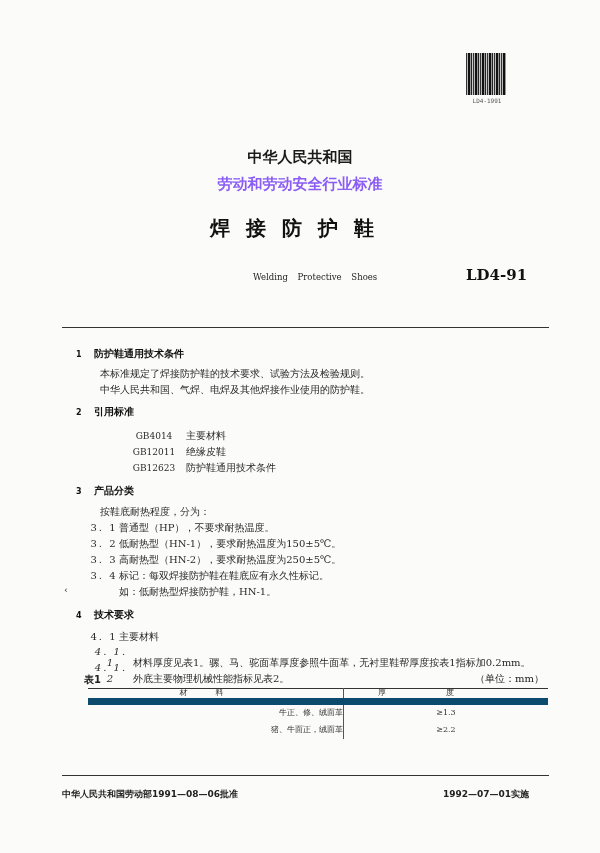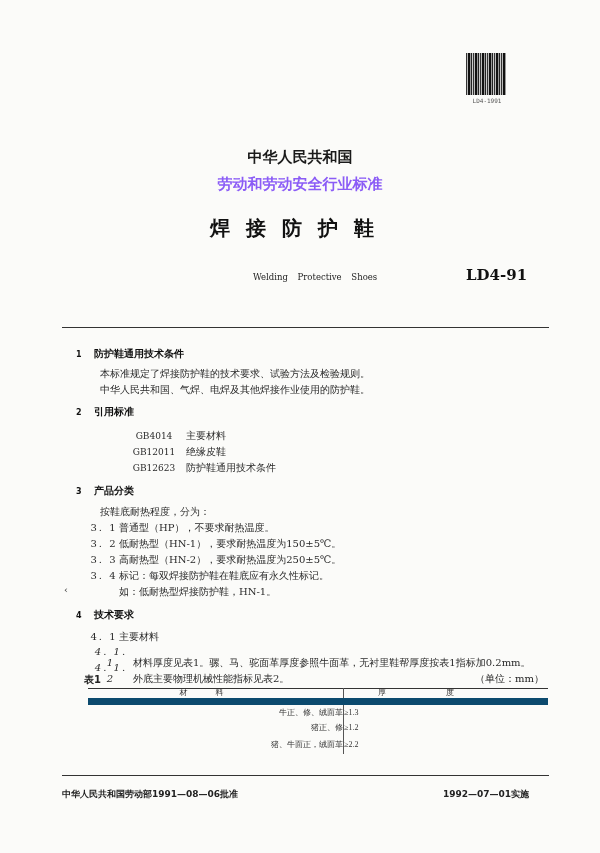--- a/index.html
+++ b/index.html
@@ -54,21 +54,21 @@
     position: absolute; left: 88px; top: 688px; width: 460px;
     border-collapse: collapse; font-size: 8px; color: #333;
   }
   table.t1 th {
     font-weight: normal; border-top: 1.5px solid #333; border-bottom: 7px solid #0c4a6e;
     padding: 0 0 1px 0; height: 8px; line-height: 8px; letter-spacing: 28px;
   }
   table.t1 th.c2 { letter-spacing: 60px; }
   table.t1 td { height: 15px; padding: 0; vertical-align: middle; }
   table.t1 td.mat { padding-left: 15px; width: 240px; border-right: 1px solid #555; text-align: right; }
-  table.t1 td.thk { text-align: left; font-family: Liberation Serif, serif; }
+  table.t1 td.thk { text-align: center; }
   table.t1 tr.last td { border-bottom: 1.5px solid #333; height: 18px; }
   table.t1 tr.r3 td { height: 19px; }
   .rule-bot { left: 62px; top: 775px; width: 487px; height: 0; border-top: 1.5px solid #333; }
   .foot-left { left: 62px; top: 788px; font-family: "DejaVu Sans", sans-serif; font-weight: bold; font-size: 9px; }
   .foot-right { left: 443px; top: 788px; font-family: "DejaVu Sans", sans-serif; font-weight: bold; font-size: 9px; }
 </style>
 </head>
 <body>
 
 <div class="abs barcode"></div>
@@ -139,24 +139,20 @@
     <tr>
       <th class="c1" style="border-right:1px solid #555;">材料</th>
       <th class="c2">厚度</th>
     </tr>
   </thead>
   <tbody>
     <tr>
       <td class="mat">牛正、修、绒面革</td>
       <td class="thk">≥1.3</td>
     </tr>
-    <tr>
-      <td class="mat">猪正、修</td>
-      <td class="thk">≥1.2</td>
-    </tr>
     <tr class="r3">
       <td class="mat">猪、牛面正，绒面革</td>
       <td class="thk">≥2.2</td>
     </tr>
   </tbody>
 </table>
 
 <div class="abs rule-bot"></div>
 <div class="abs foot-left">中华人民共和国劳动部1991—08—06批准</div>
 <div class="abs foot-right">1992—07—01实施</div>

